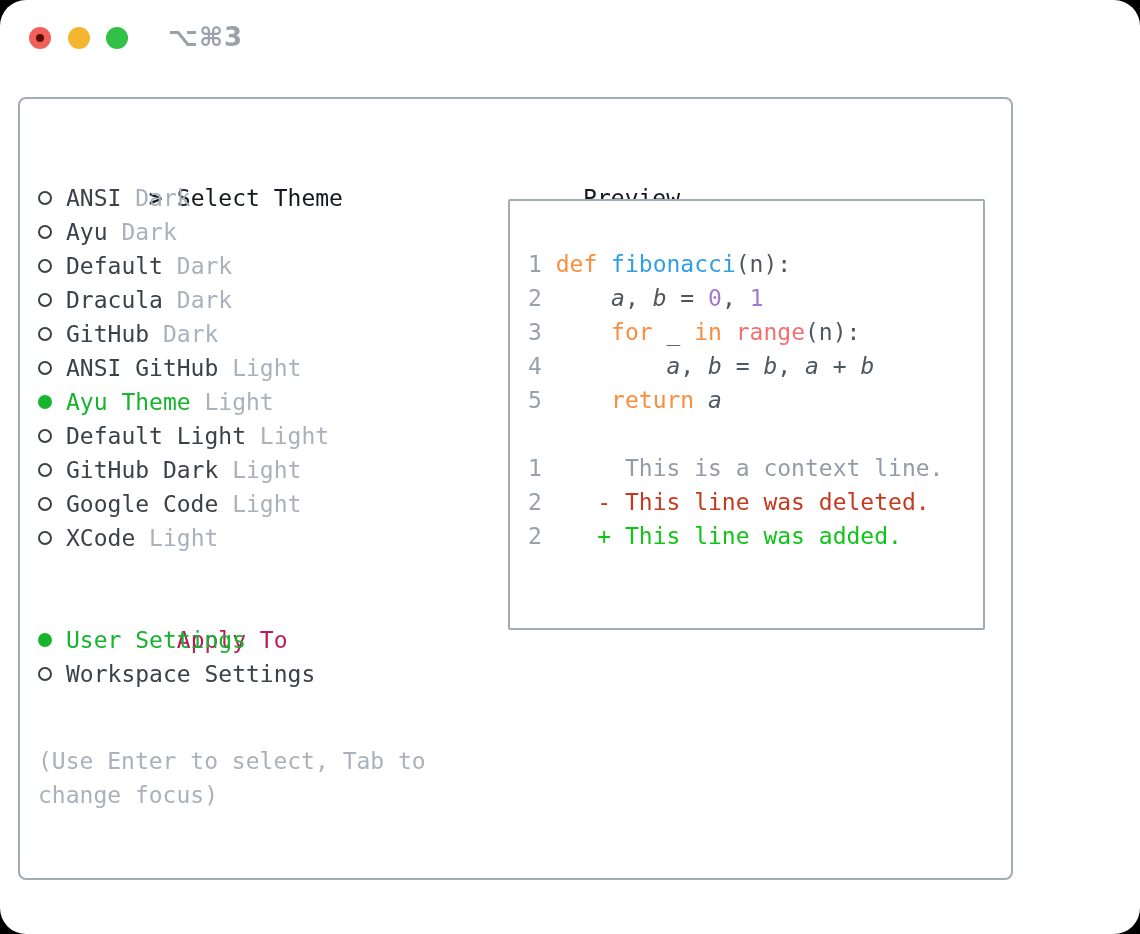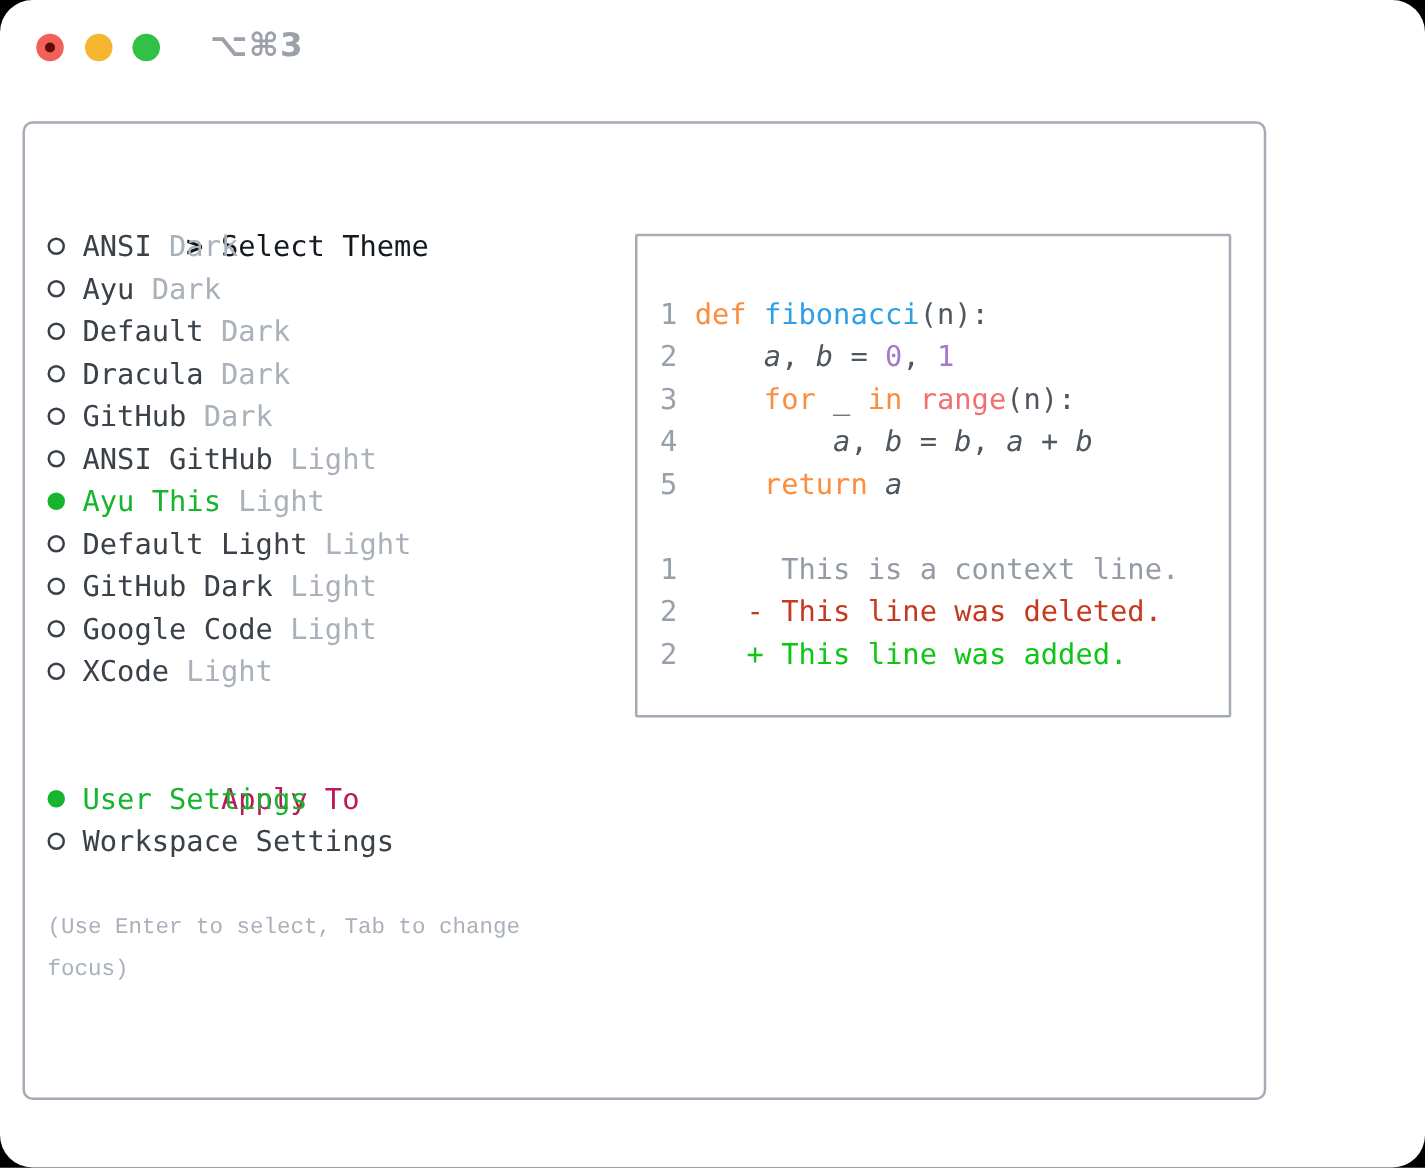--- a/index.html
+++ b/index.html
@@ -59,27 +59,27 @@
     display:inline-block;width:14px;height:14px;border:2px solid var(--c-text-dark);
     border-radius:50%;vertical-align:middle;position:relative;top:-2px;
   }
   .bullet.sel .ring{background:var(--c-accent-green);border-color:var(--c-accent-green);}
   .tname{color:var(--c-text-dark);}
   .tname.green{color:var(--c-accent-green);}
   .variant{color:var(--c-muted);}
   .apply-header{margin-top:34px;}
   .apply-title{color:#be185d;}
   .help-text{
-    margin-top:34px;width:404px;font-size:18px;line-height:34px;
-    color:var(--c-muted);white-space:normal;font-family:Liberation Mono, monospace;
+    margin-top:53px;width:404px;font-size:23px;line-height:34px;
+    color:var(--c-muted);white-space:normal;
   }
   
   .preview-label{position:absolute;left:480px;top:48px;}
   .preview-box{
-    position:absolute;left:488px;top:88px;width:477px;height:387px;
+    position:absolute;left:488px;top:100px;width:477px;height:431px;
     border:2px solid var(--c-border);border-radius:2px;background:#fff;
     padding:46px 0 0 18px;overflow:hidden;
   }
   .lnum{color:var(--c-line-number);}
   .tok-kw{color:var(--c-keyword);}
   .tok-fn{color:var(--c-function);}
   .tok-bi{color:var(--c-builtin);}
   .tok-num{color:var(--c-number);}
   .tok-plain{color:var(--c-code-plain);}
   .tok-var{color:var(--c-code-plain);font-style:italic;}
@@ -109,21 +109,21 @@
         <span class="caret-cell">&gt;</span><span class="section-title">Select Theme</span>
       </div>
 
       <div id="theme-list">
           <div class="row"><span class="bullet"><span class="ring"></span></span><span class="tname">ANSI</span><span class="variant"> Dark</span></div>
           <div class="row"><span class="bullet"><span class="ring"></span></span><span class="tname">Ayu</span><span class="variant"> Dark</span></div>
           <div class="row"><span class="bullet"><span class="ring"></span></span><span class="tname">Default</span><span class="variant"> Dark</span></div>
           <div class="row"><span class="bullet"><span class="ring"></span></span><span class="tname">Dracula</span><span class="variant"> Dark</span></div>
           <div class="row"><span class="bullet"><span class="ring"></span></span><span class="tname">GitHub</span><span class="variant"> Dark</span></div>
           <div class="row"><span class="bullet"><span class="ring"></span></span><span class="tname">ANSI GitHub</span><span class="variant"> Light</span></div>
-          <div class="row"><span class="bullet sel"><span class="ring"></span></span><span class="tname green">Ayu This</span><span class="variant"> Light</span></div>
+          <div class="row"><span class="bullet sel"><span class="ring"></span></span><span class="tname green">Ayu Theme</span><span class="variant"> Light</span></div>
           <div class="row"><span class="bullet"><span class="ring"></span></span><span class="tname">Default Light</span><span class="variant"> Light</span></div>
           <div class="row"><span class="bullet"><span class="ring"></span></span><span class="tname">GitHub Dark</span><span class="variant"> Light</span></div>
           <div class="row"><span class="bullet"><span class="ring"></span></span><span class="tname">Google Code</span><span class="variant"> Light</span></div>
           <div class="row"><span class="bullet"><span class="ring"></span></span><span class="tname">XCode</span><span class="variant"> Light</span></div>
         </div>
 
       <div class="row apply-header">
         <span class="bullet"></span><span class="apply-title">Apply To</span>
       </div>
 

